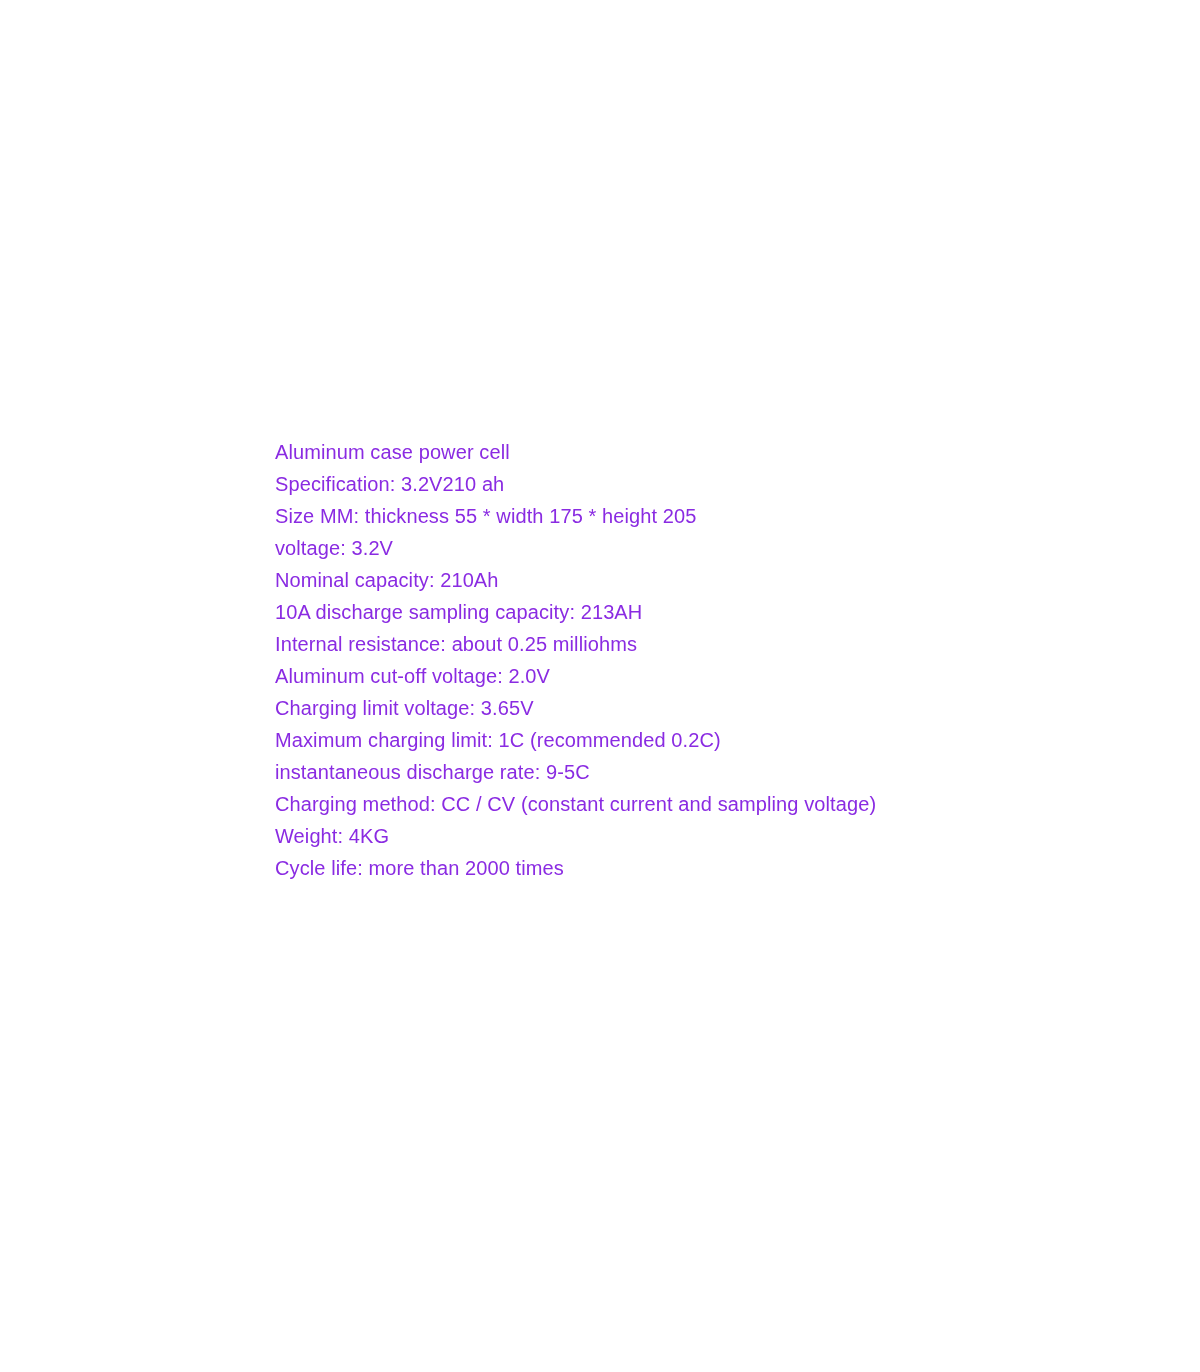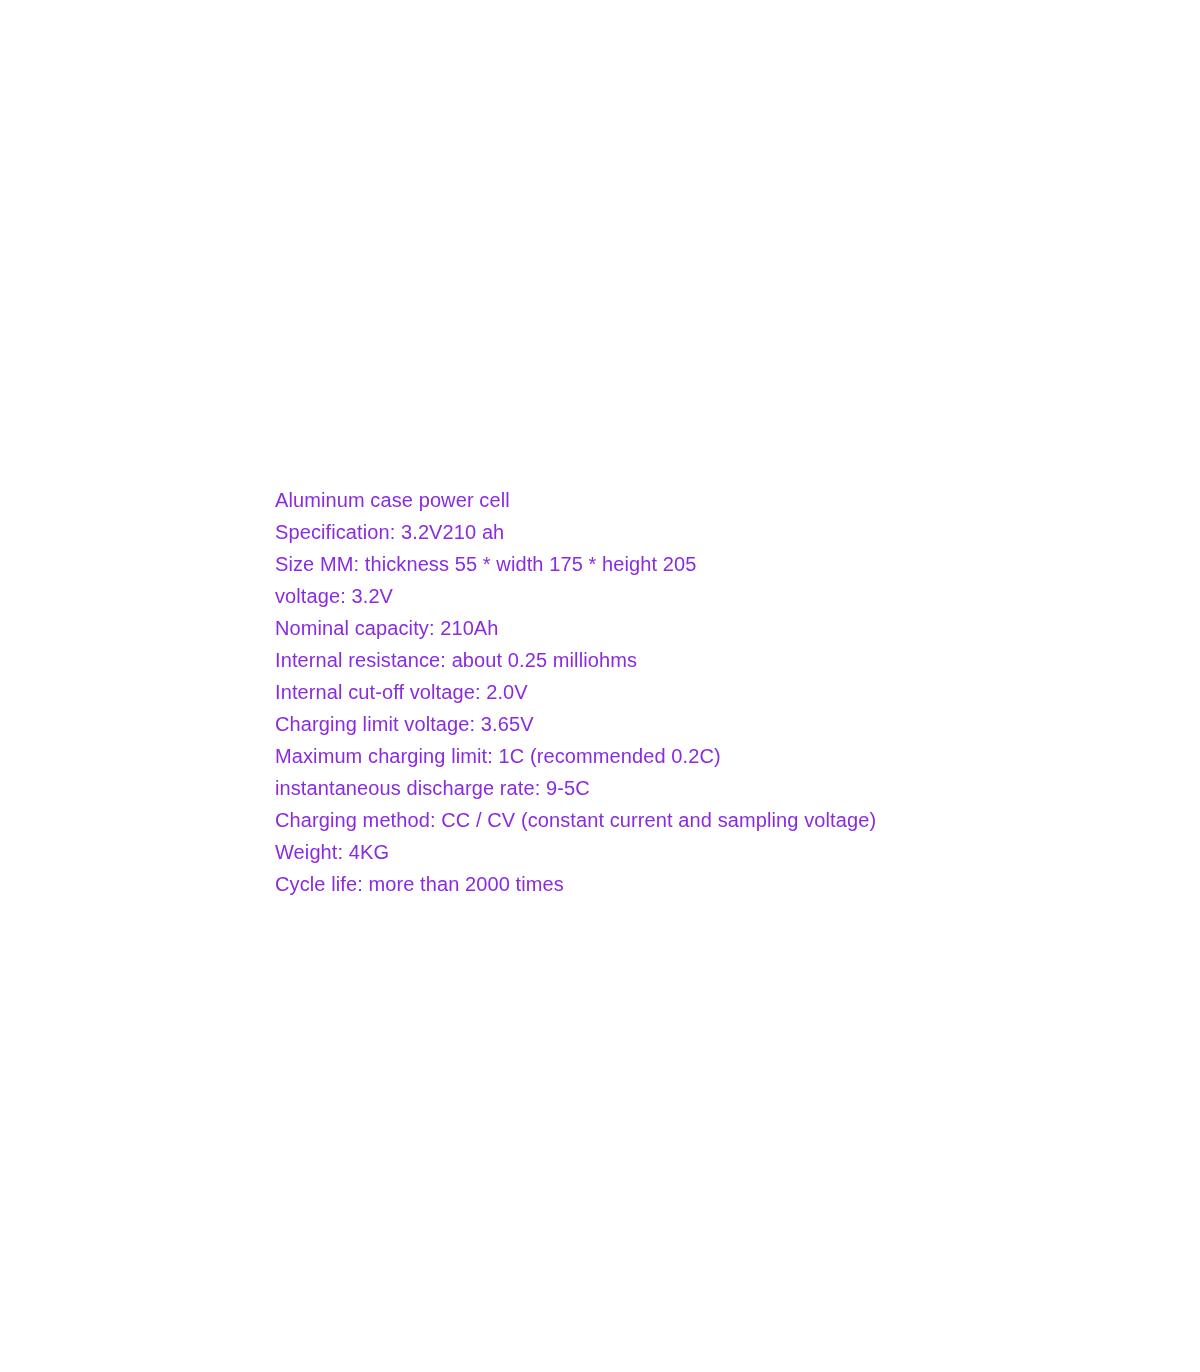--- a/index.html
+++ b/index.html
@@ -11,42 +11,43 @@
     position: relative;
     width: 1200px;
     height: 1372px;
     background: #ffffff;
     overflow: hidden;
     font-family: "Liberation Sans", "DejaVu Sans", sans-serif;
   }
   .spec-list {
     position: absolute;
     left: 275px;
-    top: 484px;
+    top: 436px;
     width: 700px;
     font-size: 20px;
     line-height: 32px;
     letter-spacing: 0.1px;
   }
   .spec-line {
     white-space: nowrap;
   }
 </style>
 </head>
 <body>
 
 <div class="page" style="background: rgb(255, 255, 255);">
   <div class="spec-list" style="color: rgb(138, 43, 226);">
     <div class="spec-line">Aluminum case power cell</div>
     <div class="spec-line">Specification: 3.2V210 ah</div>
     <div class="spec-line">Size MM: thickness 55 * width 175 * height 205</div>
     <div class="spec-line">voltage: 3.2V</div>
     <div class="spec-line">Nominal capacity: 210Ah</div>
+    <div class="spec-line">10A discharge sampling capacity: 213AH</div>
     <div class="spec-line">Internal resistance: about 0.25 milliohms</div>
-    <div class="spec-line">Internal cut-off voltage: 2.0V</div>
+    <div class="spec-line">Aluminum cut-off voltage: 2.0V</div>
     <div class="spec-line">Charging limit voltage: 3.65V</div>
     <div class="spec-line">Maximum charging limit: 1C (recommended 0.2C)</div>
     <div class="spec-line">instantaneous discharge rate: 9-5C</div>
     <div class="spec-line">Charging method: CC / CV (constant current and sampling voltage)</div>
     <div class="spec-line">Weight: 4KG</div>
     <div class="spec-line">Cycle life: more than 2000 times</div>
   </div>
 </div>
 
 </body></html>

